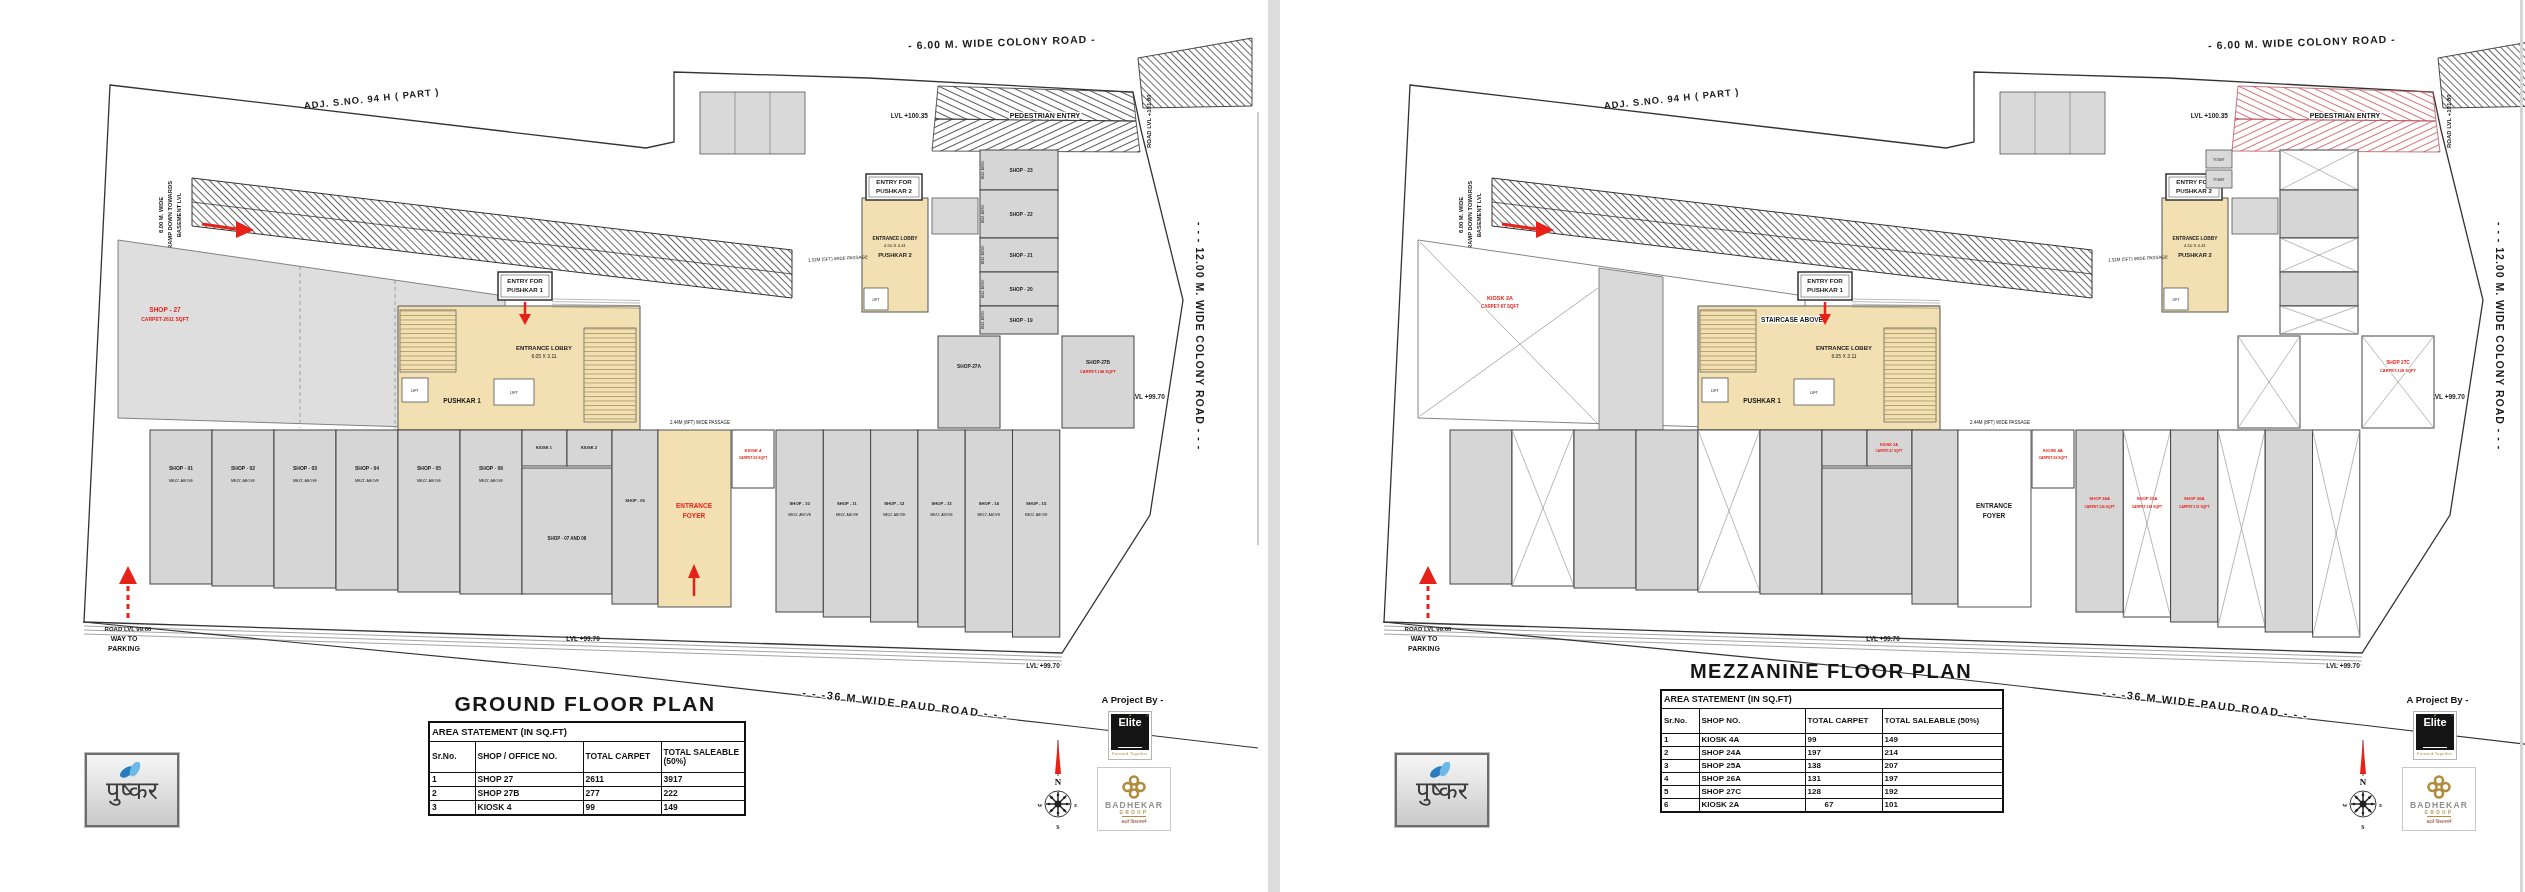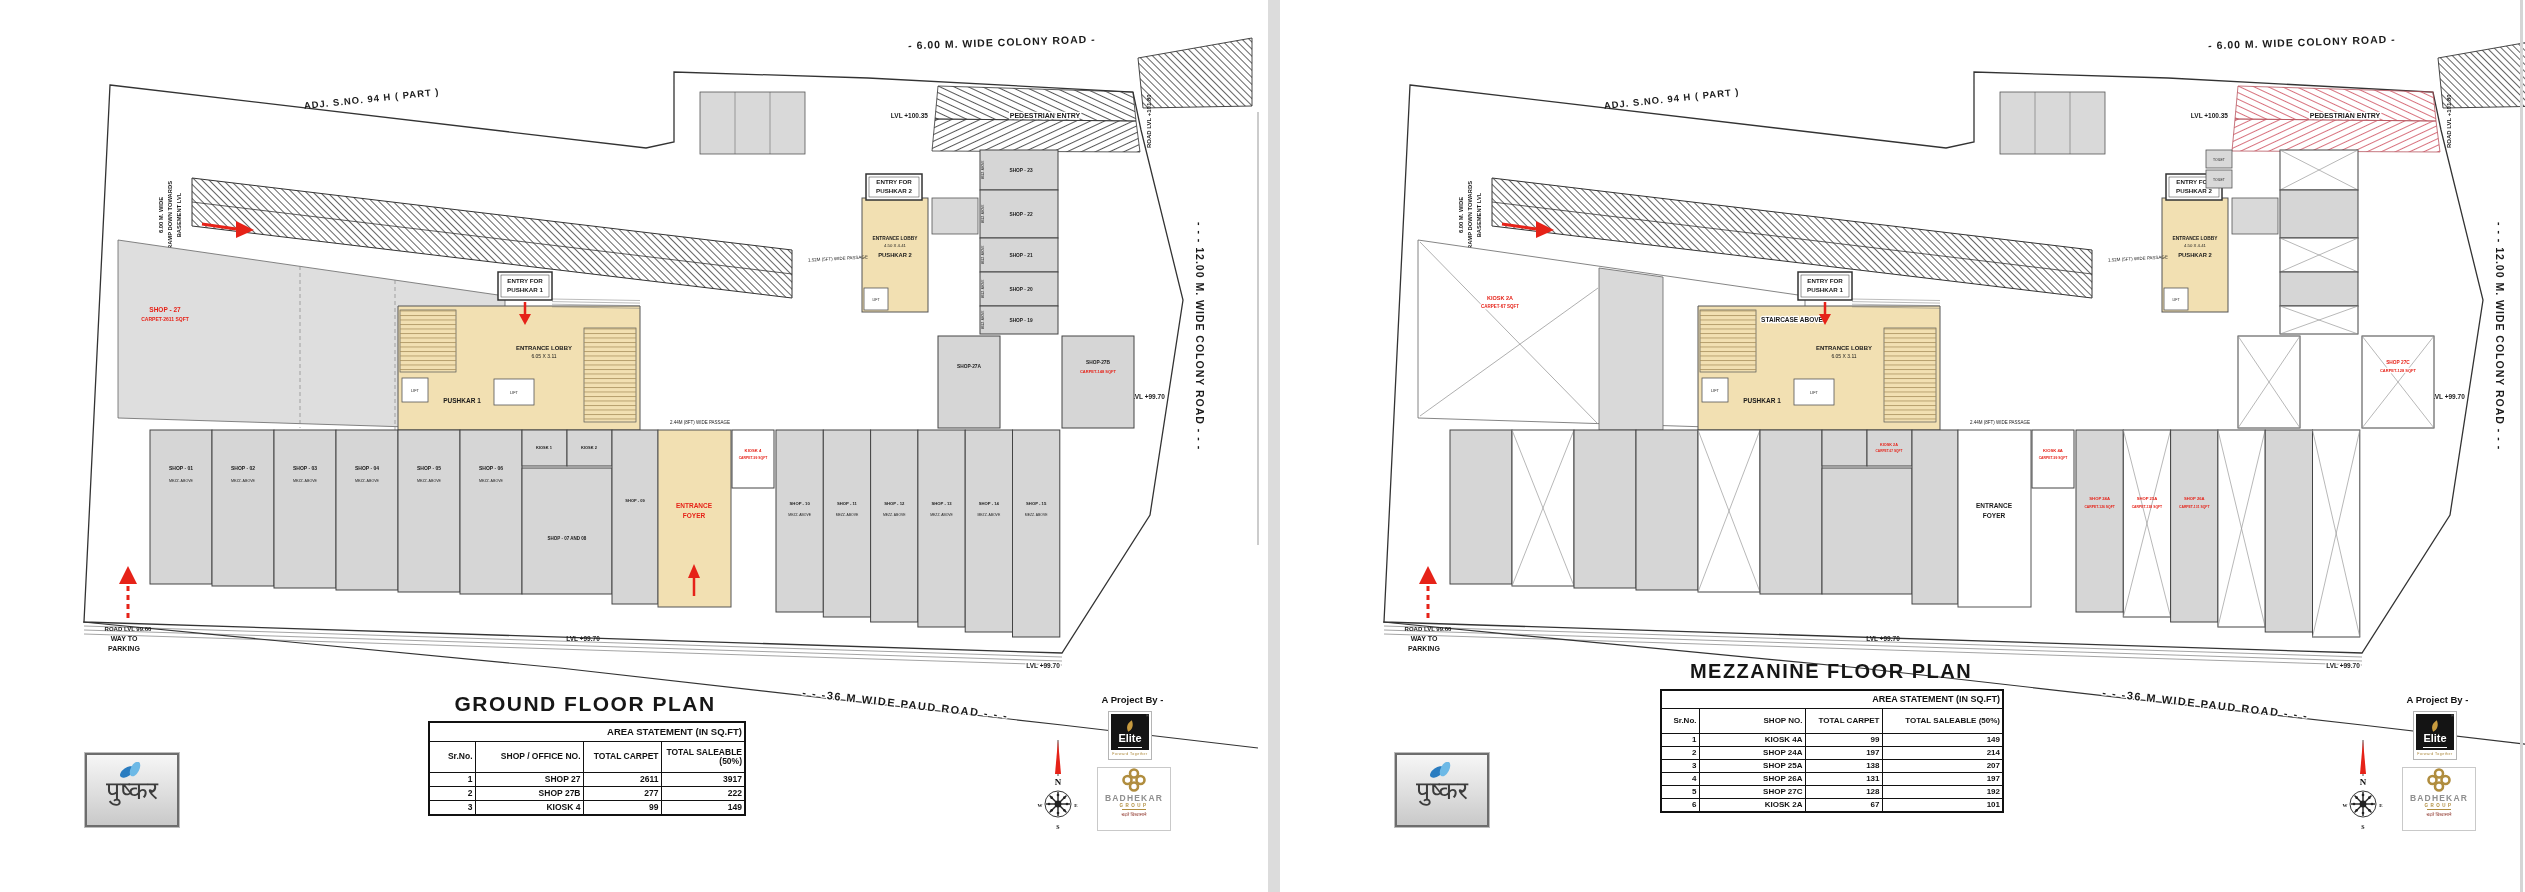--- a/index.html
+++ b/index.html
@@ -9,32 +9,32 @@
   #planL{left:0;width:1262px;height:892px;}
   #planR{left:1300px;width:1225px;height:892px;}
   .divider{position:absolute;left:1268px;top:0;width:12px;height:892px;background:#dcdcdc;}
   .edge-r{position:absolute;left:2520px;top:0;width:3px;height:892px;background:#d5d5d5;}
   .plan-title{position:absolute;text-align:center;font-weight:bold;color:#161616;letter-spacing:1.5px;margin:0;}
   #titleL{left:415px;top:692px;width:340px;font-size:21px;}
   #titleR{left:1648px;top:660px;width:366px;font-size:20px;}
   .tbl-wrap{position:absolute;}
   #tableL{left:428px;top:721px;}
   #tableR{left:1660px;top:689px;}
-  table.area{border-collapse:collapse;border:2px solid #111;color:#111;text-align:right;}
+  table.area{border-collapse:collapse;border:2px solid #111;color:#111;text-align:left;}
   table.area th,table.area td{border:1.2px solid #111;font-weight:bold;padding:0 2px;line-height:1.1;}
   .pushkar-box{position:absolute;width:90px;height:70px;border:2px solid #6d6d6d;outline:1px solid #bdbdbd;background:linear-gradient(180deg,#f6f6f6 0%,#dedede 55%,#c9c9c9 100%);display:flex;align-items:center;justify-content:center;}
   .pushkar-word{font-family:"Liberation Serif",serif;font-size:25px;color:#3c3c3c;line-height:1;}
   .pushkar-fly{position:absolute;top:7px;left:30px;}
   .project-by{position:absolute;width:95px;text-align:center;font-size:9.5px;font-weight:bold;color:#111;}
   .elite-box{position:absolute;width:44px;height:49px;background:#fff;border:1px solid #b5b5b5;padding:2px;box-sizing:border-box;}
   .elite-black{width:100%;height:36px;background:#141414;display:flex;flex-direction:column;align-items:center;justify-content:flex-end;position:relative;}
-  .elite-word{color:#fff;font-weight:bold;font-size:11px;line-height:1;padding-bottom:3px;border-bottom:1px solid #fff;margin-bottom:2px;}
+  .elite-word{color:#fff;font-weight:bold;font-size:11px;line-height:1;padding-bottom:19px;border-bottom:1px solid #fff;margin-bottom:2px;}
   .elite-reg{position:absolute;top:-1px;right:0;font-size:4px;color:#888;}
   .elite-tag{display:block;text-align:center;font-size:3.5px;color:#a8802e;margin-top:2px;letter-spacing:.5px;}
-  .badhekar-box{position:absolute;width:72px;height:62px;background:#fff;border:1px solid #c9c9c9;display:flex;flex-direction:column;align-items:center;}
+  .badhekar-box{position:absolute;width:72px;height:62px;background:#fff;border:1px solid #c9c9c9;display:flex;flex-direction:column;align-items:center;justify-content:center;}
   .badhekar-name{font-size:8.5px;font-weight:bold;color:#8f8f8f;letter-spacing:1.2px;margin-top:1px;}
   .badhekar-sub{font-size:4.5px;font-weight:bold;color:#b08d3e;letter-spacing:2.5px;}
   .badhekar-tag{font-size:4.5px;color:#8a2c22;border-top:0.5px solid #b08d3e;margin-top:1px;padding-top:1px;}
   .compass{position:absolute;width:44px;height:100px;}
 </style>
 </head>
 <body>
 
 <div class="stage">
 

